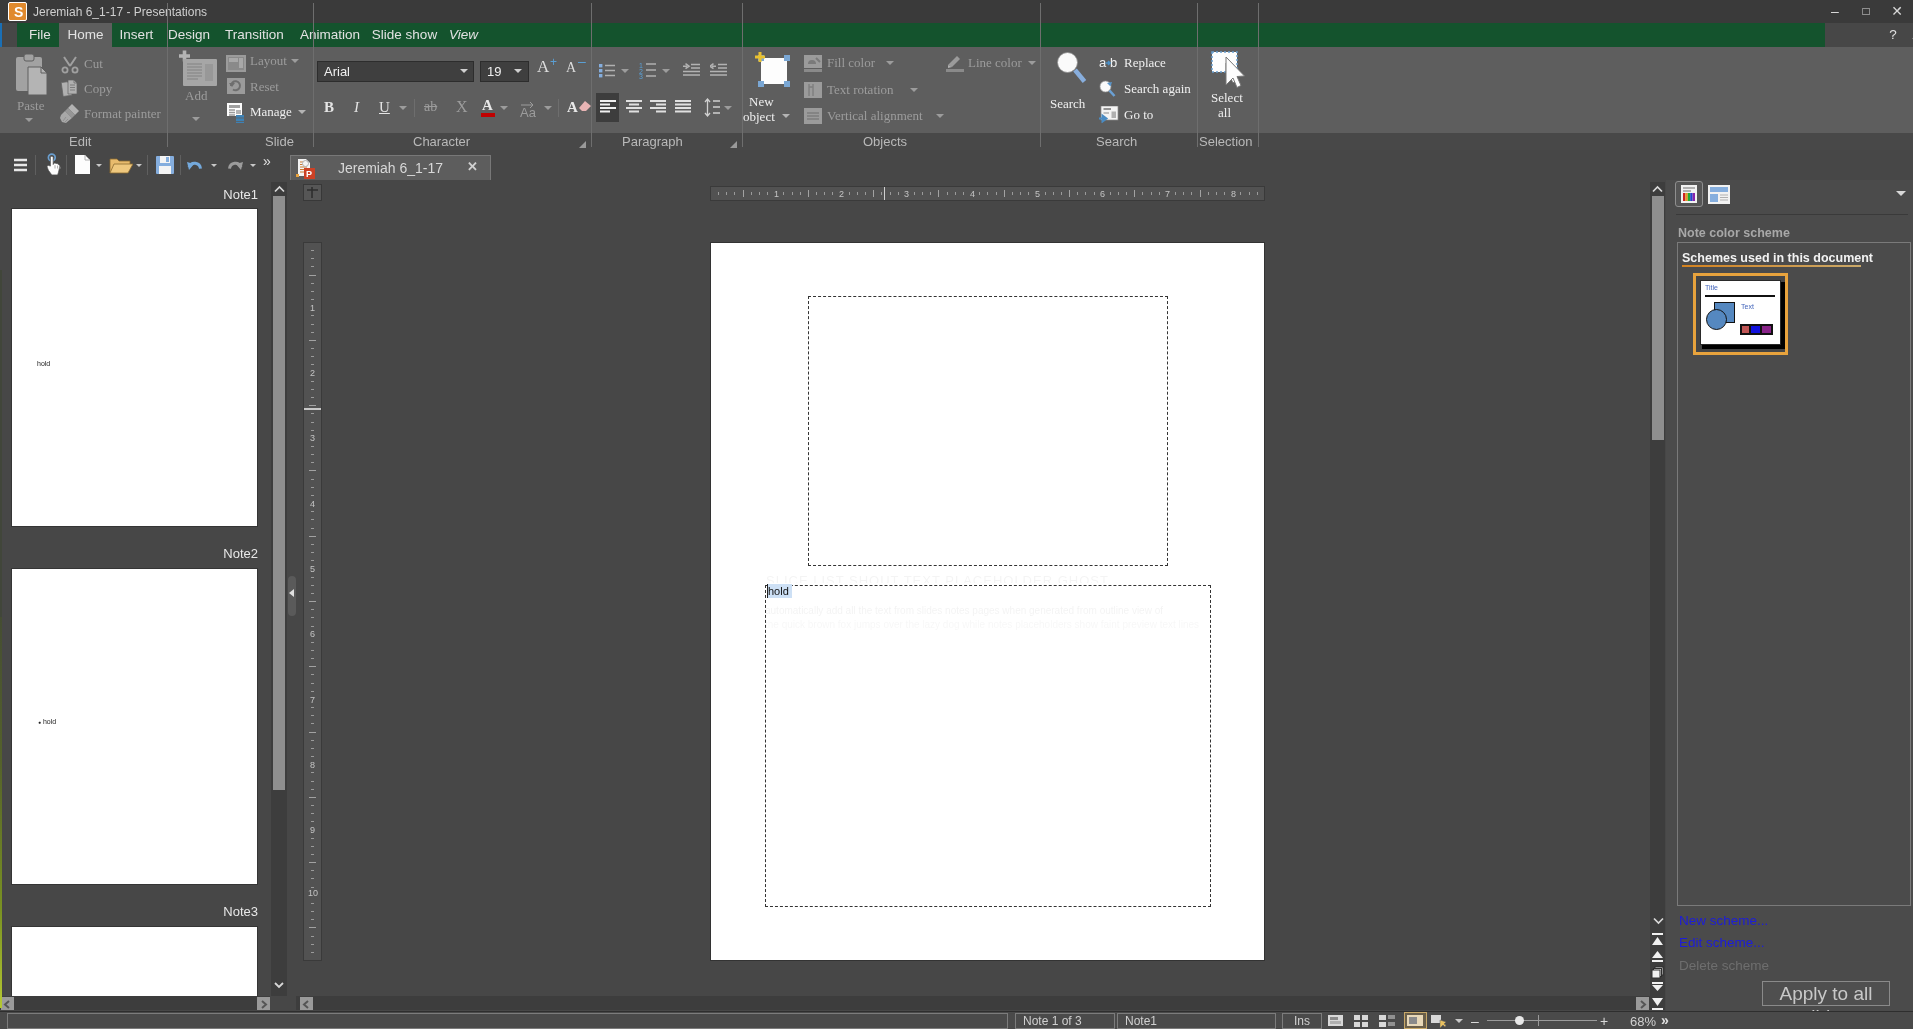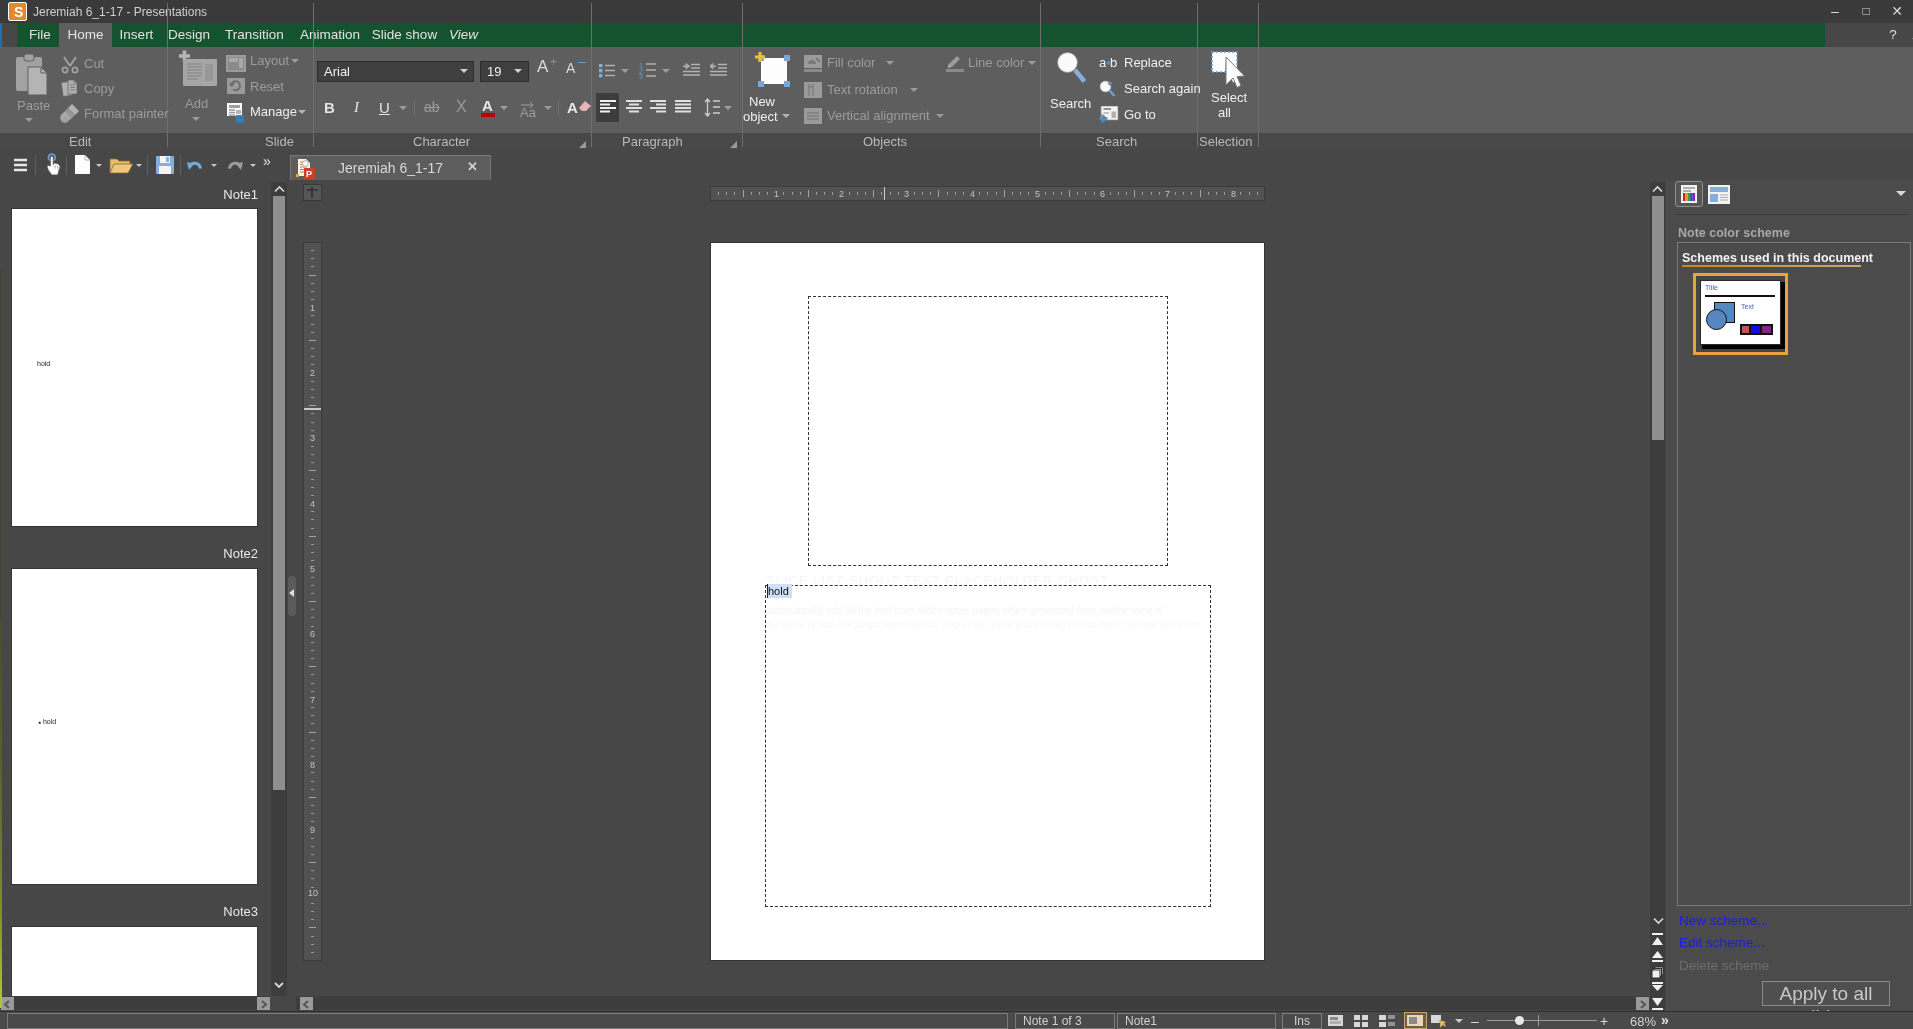--- a/index.html
+++ b/index.html
@@ -17,21 +17,21 @@
   #menubar { position:absolute; left:17px; top:23px; width:1808px; height:24px; background:#14532d; }
   .mtab { position:absolute; top:0; height:24px; line-height:24px; font-size:13.5px; color:#e2e2e2; text-align:center; }
   .mtab.active { background:#5e5e5e; }
   
   #ribbon { position:absolute; left:0; top:47px; width:1913px; height:86px; background:#5e5e5e; }
   #groupstrip { position:absolute; left:0; top:133px; width:1913px; height:17px; background:#484848; }
   .glabel { position:absolute; top:1px; font-size:13px; color:#b9b9b9; }
   .gsep { position:absolute; top:3px; width:1px; height:144px; background:#6e6e6e; }
   .dis { color:#9c9c9c; }
   .en { color:#efefef; }
-  .rtext { position:absolute; font-size:13px; }
+  .rtext { position:absolute; font-size:13px;font-family:Liberation Serif, serif; }
   .dd { position:absolute; width:0; height:0; border-left:4px solid transparent; border-right:4px solid transparent; border-top:4px solid #b4b4b4; }
   .combo { position:absolute; background:#3f3f3f; border:1px solid #2d2d2d; color:#f0f0f0; font-size:13px; }
   
   #toolrow { position:absolute; left:0; top:150px; width:1913px; height:30px; background:#474747; }
   .tsep { position:absolute; top:5px; width:1px; height:20px; background:#5f5f5f; }
   
   #doctab { position:absolute; left:290px; top:155px; width:201px; height:25px; background:#5d5d5d; border:1px solid #787878; border-bottom:none; }
   
   #content { position:absolute; left:0; top:180px; width:1913px; height:831px; background:#474747; }
   .thumb { position:absolute; left:11px; width:247px; background:#fff; border:1px solid #353535; }
@@ -142,21 +142,21 @@
   <path d="M4 18 L7 14 M6 19 L9 16" stroke="#8a8a8a" stroke-width="0.8"></path>
 </svg>
 <div class="rtext dis" style="left:84px;top:106px;">Format painter</div>
 
 <svg class="abs" style="left:178px;top:50px;" width="40" height="38" viewBox="0 0 40 38">
   <path d="M1 6 H12 M6.5 0.5 V11.5" stroke="#b4b4b4" stroke-width="3.6"></path>
   <rect x="5" y="9" width="34" height="27" rx="1" fill="#a6a6a6"></rect>
   <path d="M9 14 H24 M9 17 H24 M9 20 H24 M9 23 H24 M9 26 H24 M9 29 H20" stroke="#8e8e8e" stroke-width="1.4"></path>
   <rect x="27" y="14" width="8" height="17" fill="#989898"></rect>
 </svg>
-<div class="rtext dis" style="left:185px;top:96px;">Add</div>
+<div class="rtext dis" style="left:185px;top:88px;">Add</div>
 <div class="dd" style="left:192px;top:117px;border-top-color:#9c9c9c;"></div>
 <svg class="abs" style="left:226px;top:55px;" width="20" height="17" viewBox="0 0 20 17">
   <rect x="0" y="0" width="20" height="17" fill="#9b9b9b"></rect>
   <rect x="2" y="2" width="16" height="13" fill="#8a8a8a"></rect>
   <rect x="3" y="3" width="9" height="4" fill="#a8a8a8"></rect>
   <rect x="13" y="3" width="4" height="10" fill="#a8a8a8"></rect>
 </svg>
 <div class="rtext dis" style="left:250px;top:53px;">Layout</div>
 <div class="dd" style="left:291px;top:59px;border-top-color:#9c9c9c;"></div>
 <svg class="abs" style="left:227px;top:78px;" width="18" height="16" viewBox="0 0 18 16">

